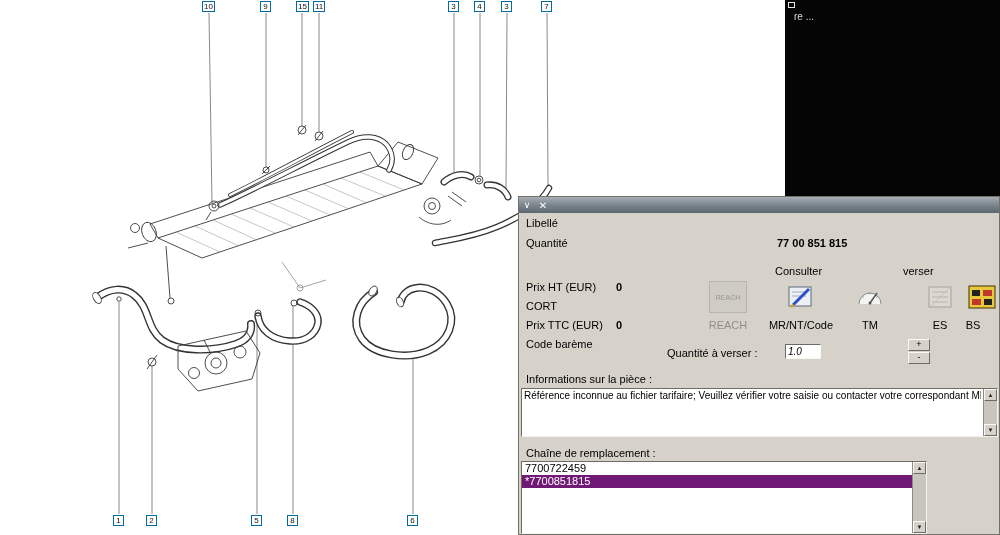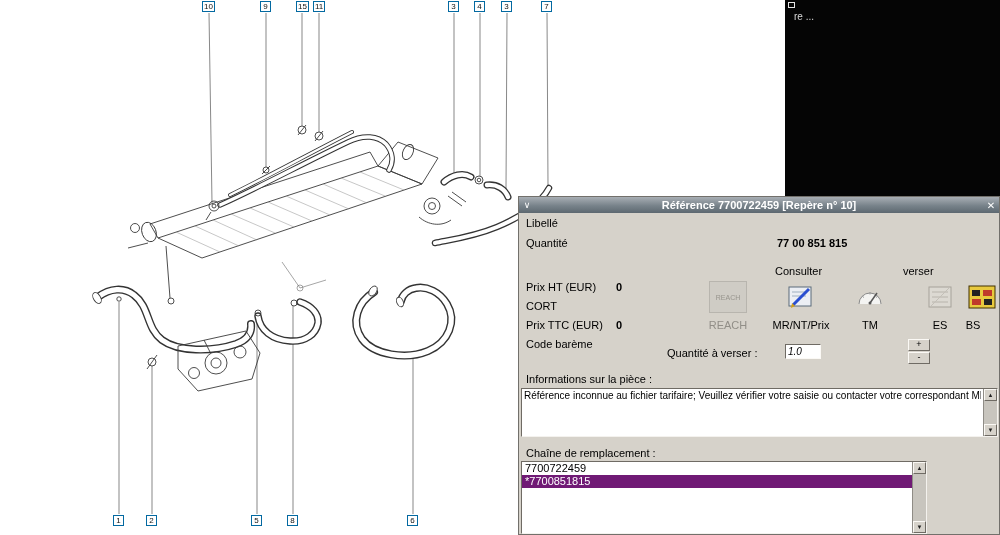--- a/index.html
+++ b/index.html
@@ -190,21 +190,20 @@
   <div class="callout" style="left:407px;top:515px">6</div>
 
   <div class="terminal">
     <div class="term-glyph"></div>
     <div class="term-text">re ...</div>
   </div>
 
   <div class="dialog">
     <div class="titlebar">
       <span class="tb-chevron">∨</span>
-      <span class="tb-title">Référence 7700722459 [Repère n° 10]</span>
       <span class="tb-close">✕</span>
     </div>
 
     <div class="lbl" style="left:7px;top:20px">Libellé</div>
     <div class="lbl" style="left:7px;top:40px">Quantité</div>
     <div class="lbl val" style="left:258px;top:40px">77 00 851 815</div>
 
     <div class="lbl" style="left:256px;top:68px">Consulter</div>
     <div class="lbl" style="left:384px;top:68px">verser</div>
 
@@ -250,21 +249,21 @@
       <svg width="30" height="30">
         <rect x="2" y="4" width="26" height="22" fill="#e8c93e" stroke="#403000"></rect>
         <rect x="5" y="8" width="8" height="6" fill="#222222"></rect>
         <rect x="16" y="8" width="9" height="6" fill="#c0392b"></rect>
         <rect x="5" y="17" width="9" height="6" fill="#c0392b"></rect>
         <rect x="17" y="17" width="8" height="6" fill="#222222"></rect>
       </svg>
     </div>
 
     <div class="icon-label disabled" style="left:209px;top:122px">REACH</div>
-    <div class="icon-label" style="left:282px;top:122px">MR/NT/Prix</div>
+    <div class="icon-label" style="left:282px;top:122px">MR/NT/Code</div>
     <div class="icon-label" style="left:351px;top:122px">TM</div>
     <div class="icon-label" style="left:421px;top:122px">ES</div>
     <div class="icon-label" style="left:454px;top:122px">BS</div>
 
     <div class="lbl" style="left:148px;top:150px">Quantité à verser :</div>
     <input class="qty-input" style="left: 266px; top: 147px; font-style: italic;" value="1.0">
     <div class="mini-btn" style="left:389px;top:142px">+</div>
     <div class="mini-btn" style="left:389px;top:155px">-</div>
 
     <div class="lbl" style="left:7px;top:176px">Informations sur la pièce :</div>

